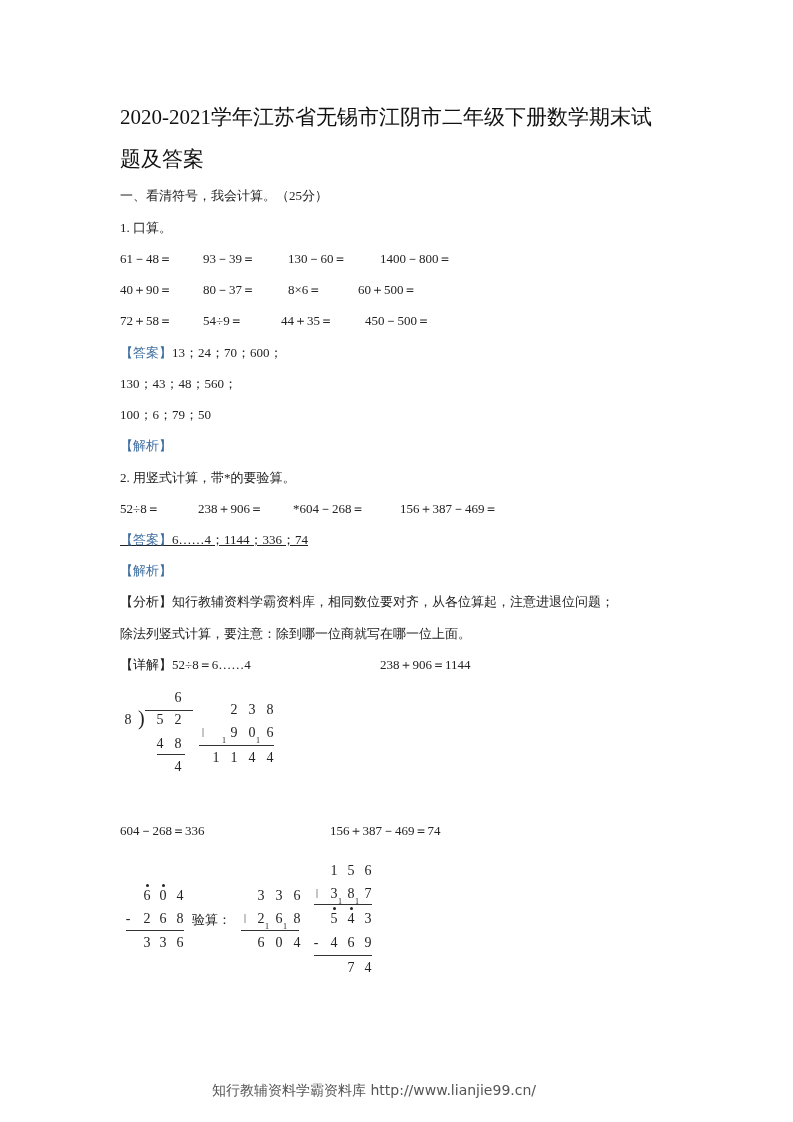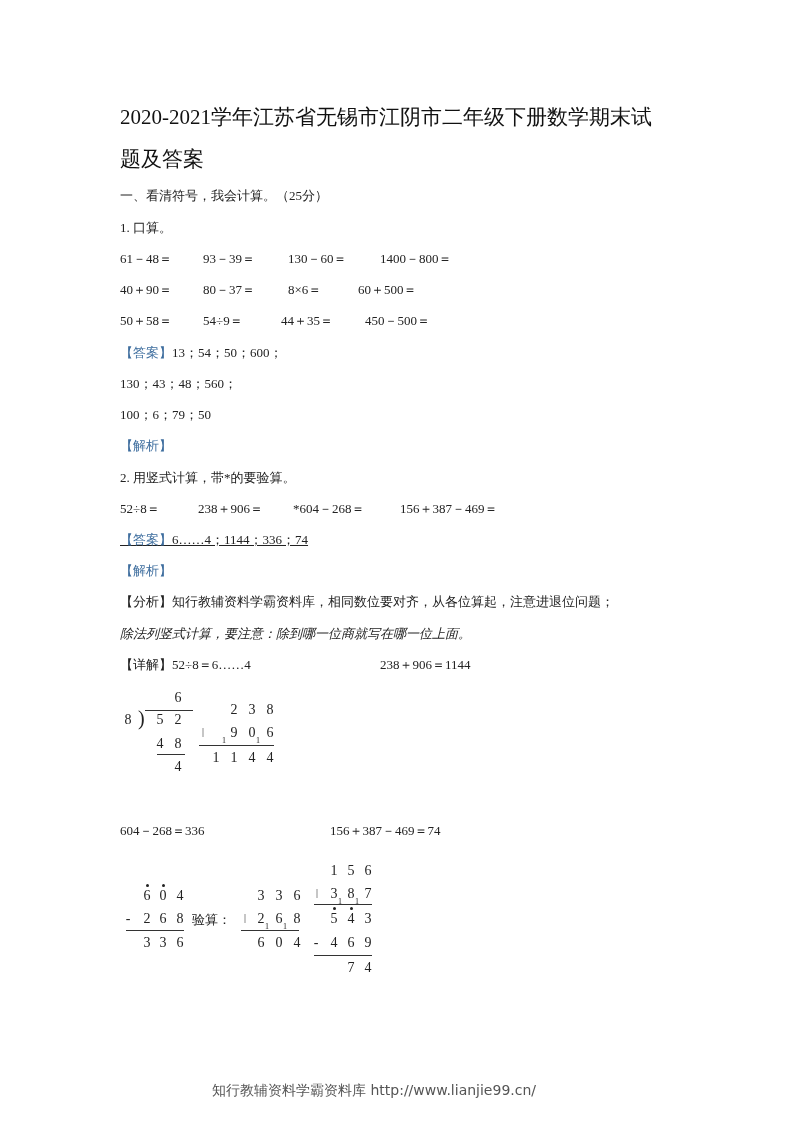--- a/index.html
+++ b/index.html
@@ -30,48 +30,48 @@
   <span class="abs" style="left:168px">130－60＝</span>
   <span class="abs" style="left:260px">1400－800＝</span>
 </div>
 <div class="abs t" style="left:120px;top:281px;">
   <span class="abs" style="left:0">40＋90＝</span>
   <span class="abs" style="left:83px">80－37＝</span>
   <span class="abs" style="left:168px">8×6＝</span>
   <span class="abs" style="left:238px">60＋500＝</span>
 </div>
 <div class="abs t" style="left:120px;top:312px;">
-  <span class="abs" style="left:0">50＋58＝</span>
+  <span class="abs" style="left:0">72＋58＝</span>
   <span class="abs" style="left:83px">54÷9＝</span>
   <span class="abs" style="left:161px">44＋35＝</span>
   <span class="abs" style="left:245px">450－500＝</span>
 </div>
 
 <div class="abs t" style="left:120px;top:344px;">
-  <span class="blue">【答案】</span><span>13；54；50；600；</span>
+  <span class="blue">【答案】</span><span>13；24；70；600；</span>
 </div>
 <div class="abs t" style="left:120px;top:375px;">130；43；48；560；</div>
 <div class="abs t" style="left:120px;top:406px;">100；6；79；50</div>
 <div class="abs t blue" style="left:120px;top:437px;">【解析】</div>
 
 <div class="abs t" style="left:120px;top:469px;">2. 用竖式计算，带*的要验算。</div>
 <div class="abs t" style="left:120px;top:500px;">
   <span class="abs" style="left:0">52÷8＝</span>
   <span class="abs" style="left:78px">238＋906＝</span>
   <span class="abs" style="left:173px">*604－268＝</span>
   <span class="abs" style="left:280px">156＋387－469＝</span>
 </div>
 <div class="abs t" style="left:120px;top:531px;text-decoration:underline;">
   <span class="blue">【答案】</span><span>6……4；1144；336；74</span>
 </div>
 <div class="abs t blue" style="left:120px;top:562px;">【解析】</div>
 <div class="abs t" style="left:120px;top:593px;">
   <span>【分析】</span><span>知行教辅资料学霸资料库，相同数位要对齐，从各位算起，注意进退位问题；</span>
 </div>
-<div class="abs t" style="left:120px;top:625px;font-style:italic;">除法列竖式计算，要注意：除到哪一位商就写在哪一位上面。</div>
+<div class="abs t" style="left:120px;top:625px;">除法列竖式计算，要注意：除到哪一位商就写在哪一位上面。</div>
 <div class="abs t" style="left:120px;top:656px;">
   <span>【详解】</span><span>52÷8＝6……4</span>
 </div>
 <div class="abs t" style="left:380px;top:656px;">238＋906＝1144</div>
 
 <div>
   <span class="digit" style="left:172px;top:690px;">6</span>
   <div class="line" style="left:145px;top:710px;width:48px;"></div>
   <span class="digit" style="left:122px;top:712px;">8</span>
   <span class="abs" style="left:138px;top:707px;font-size:20px;">)</span>

